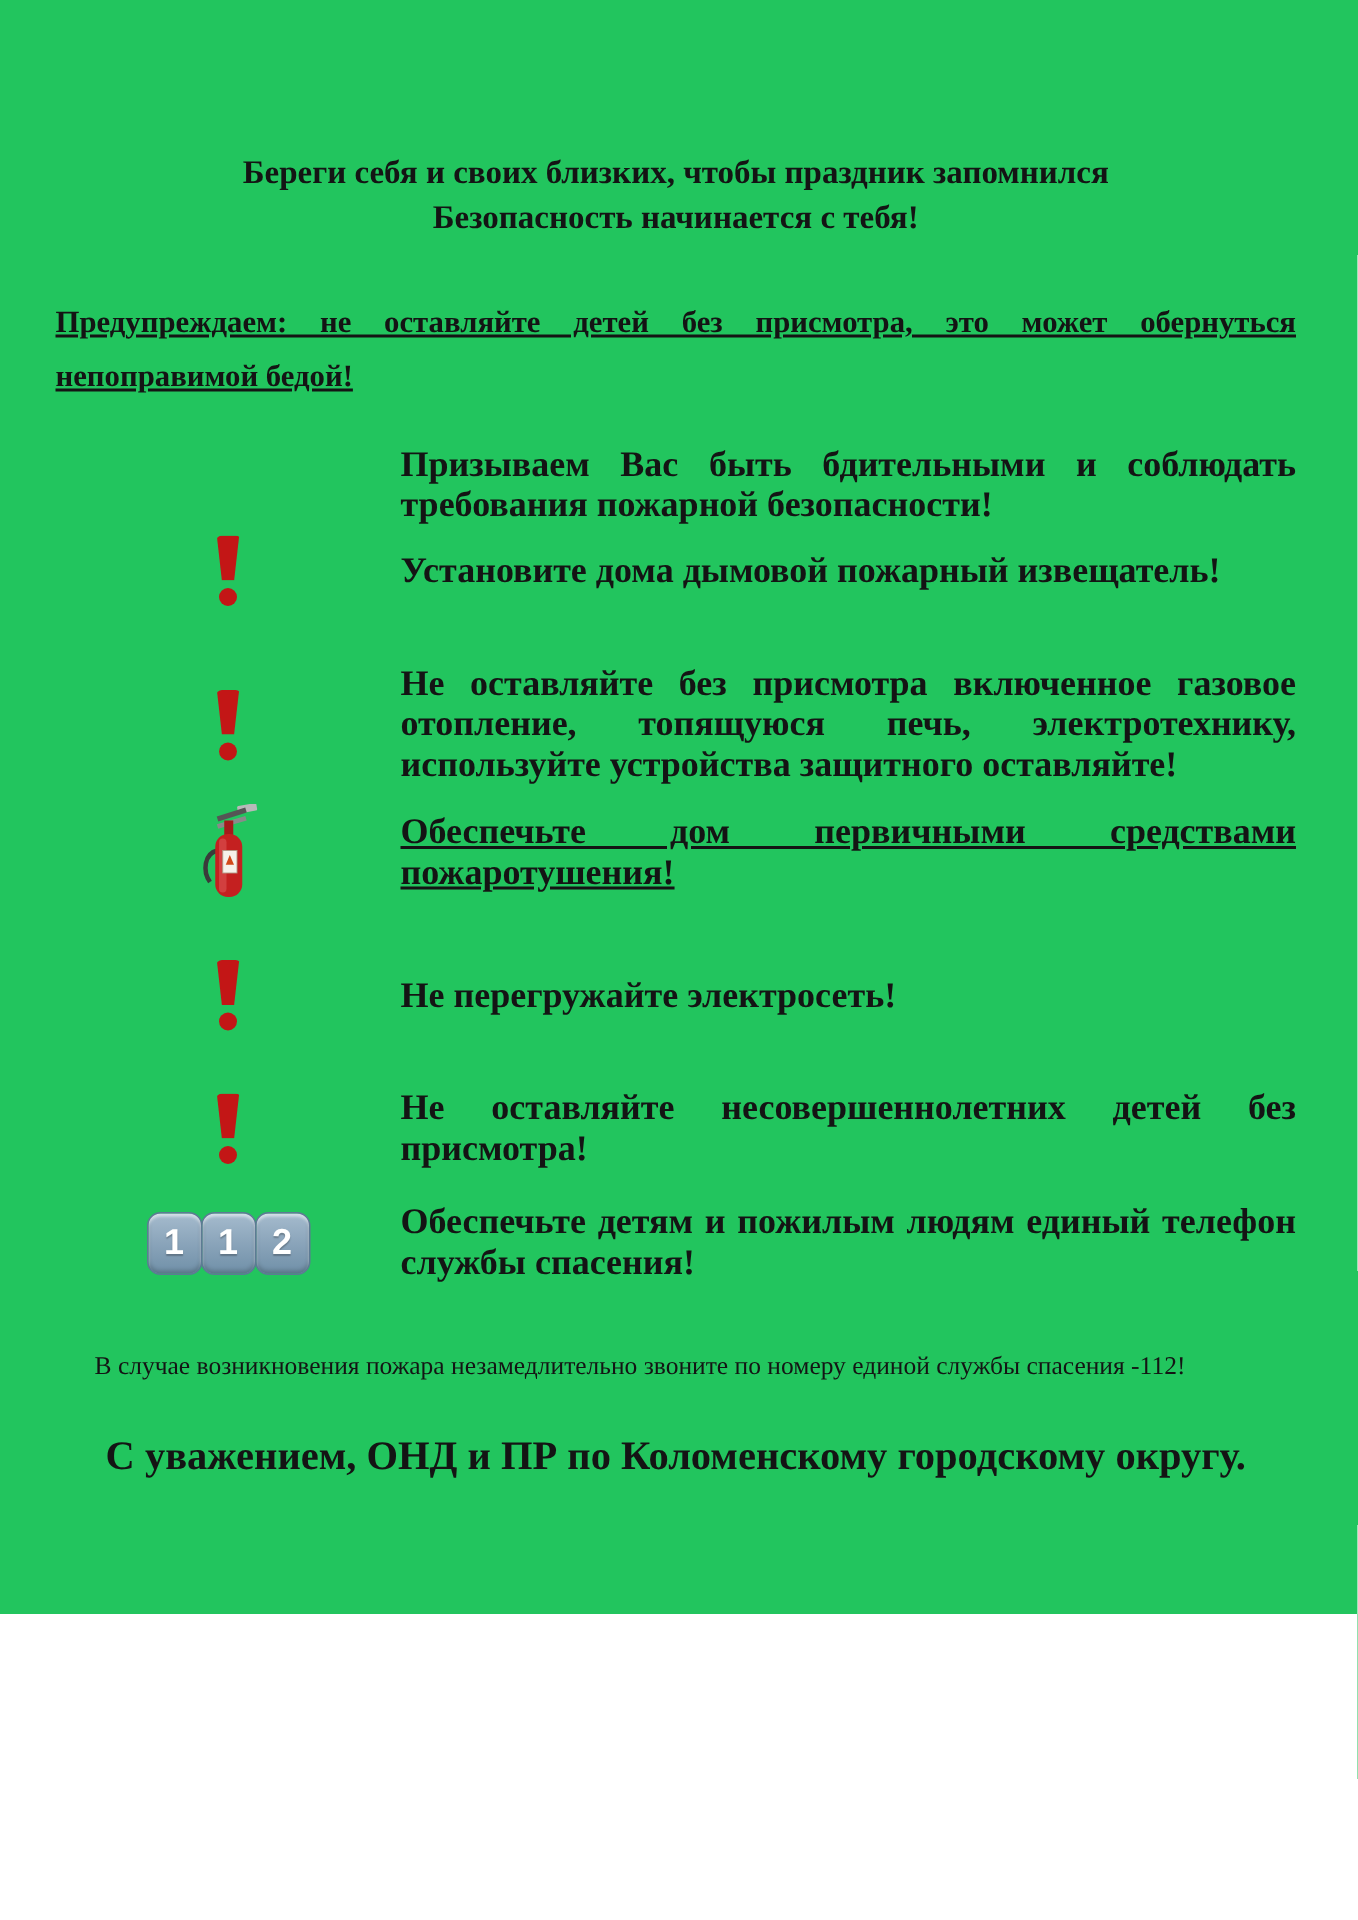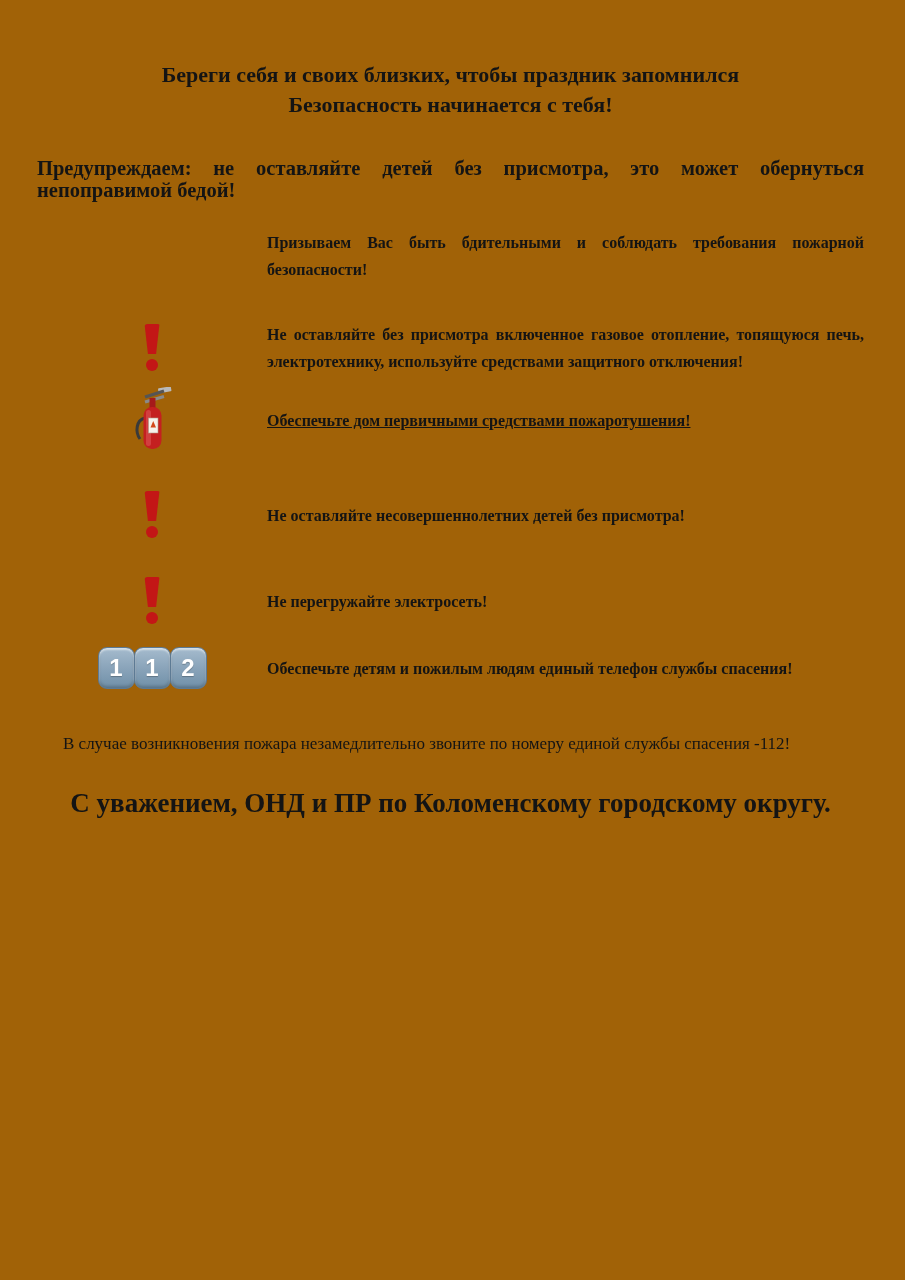--- a/index.html
+++ b/index.html
@@ -1,61 +1,62 @@
 <!DOCTYPE html>
 <html><head>
 <meta charset="utf-8">
 <style>
   html, body { margin: 0; padding: 0; background: #ffffff; }
   .page {
     position: relative;
     width: 905px;
-    height: 1280px;
+    height: 1076px;
     box-sizing: border-box;
-    background: #a16207;
+    background: #22c55e;
     font-family: "Liberation Serif", "DejaVu Serif", serif;
     color: #141414;
-    padding: 60px 41px 0 37px;
+    padding: 100px 41px 0 37px;
     overflow: hidden;
   }
   .title {
     margin: 0 auto;
     text-align: center;
     font-size: 22px;
     line-height: 30px;
     font-weight: bold;
   }
   .title-line { display: block; }
   .warning {
     margin: 37px 0 0 0;
     font-size: 20.5px;
-    line-height: 22px;
+    line-height: 36px;
     font-weight: bold;
     text-align: justify;
+    text-decoration: underline;
   }
   .items { margin-top: 28px; }
   .item {
     display: flex;
     align-items: center;
     margin-top: 38px;
   }
   .item.m-tight  { margin-top: 6px; }
   .item.m-small  { margin-top: 12px; text-decoration: underline; }
   .item.m-medium { margin-top: 22px; }
   .item.m-first  { margin-top: 0; }
   .icon-cell {
     flex: 0 0 230px;
     display: flex;
     justify-content: center;
     align-items: center;
     align-self: center;
   }
   .item-text {
     flex: 1;
-    font-size: 16px;
+    font-size: 24px;
     line-height: 27px;
     font-weight: bold;
     text-align: justify;
   }
   
   .bang { display: flex; flex-direction: column; align-items: center; height: 48px; }
   .bang-bar {
     width: 17px; height: 30px;
     background: #c31616;
     clip-path: polygon(6% 0, 94% 0, 74% 100%, 26% 100%);
@@ -110,29 +111,38 @@
 
   <p class="warning">Предупреждаем: не оставляйте детей без присмотра, это может обернуться непоправимой бедой!</p>
 
   <div class="items">
 
     <div class="item m-first">
       <div class="icon-cell"></div>
       <div class="item-text">Призываем Вас быть бдительными и соблюдать требования пожарной безопасности!</div>
     </div>
 
+    <div class="item m-tight">
+      <div class="icon-cell">
+        <span class="bang">
+          <span class="bang-bar"></span>
+          <span class="bang-dot"></span>
+        </span>
+      </div>
+      <div class="item-text">Установите дома дымовой пожарный извещатель!</div>
+    </div>
 
     <div class="item">
       <div class="icon-cell">
         <span class="bang">
           <span class="bang-bar"></span>
           <span class="bang-dot"></span>
         </span>
       </div>
-      <div class="item-text">Не оставляйте без присмотра включенное газовое отопление, топящуюся печь, электротехнику, используйте средствами защитного отключения!</div>
+      <div class="item-text">Не оставляйте без присмотра включенное газовое отопление, топящуюся печь, электротехнику, используйте устройства защитного оставляйте!</div>
     </div>
 
     <div class="item m-small">
       <div class="icon-cell">
         <svg width="42" height="66" viewBox="0 0 42 66">
           <path d="M14 31 C5 33 4 45 9 52" stroke="#3a3a3a" stroke-width="3" fill="none"></path>
           <rect x="27" y="1.5" width="13" height="5" rx="1" fill="#b9b9b9" transform="rotate(-10 27 2)"></rect>
           <path d="M14 10 L33 4" stroke="#555555" stroke-width="3.4" fill="none"></path>
           <path d="M14 15 L33 9.5" stroke="#8a8a8a" stroke-width="3.2" fill="none"></path>
           <rect x="18.5" y="11" width="6" height="10" fill="#a51a1a"></rect>
@@ -145,31 +155,31 @@
       <div class="item-text">Обеспечьте дом первичными средствами пожаротушения!</div>
     </div>
 
     <div class="item">
       <div class="icon-cell">
         <span class="bang">
           <span class="bang-bar"></span>
           <span class="bang-dot"></span>
         </span>
       </div>
-      <div class="item-text">Не оставляйте несовершеннолетних детей без присмотра!</div>
+      <div class="item-text">Не перегружайте электросеть!</div>
     </div>
 
     <div class="item">
       <div class="icon-cell">
         <span class="bang">
           <span class="bang-bar"></span>
           <span class="bang-dot"></span>
         </span>
       </div>
-      <div class="item-text">Не перегружайте электросеть!</div>
+      <div class="item-text">Не оставляйте несовершеннолетних детей без присмотра!</div>
     </div>
 
 
     <div class="item m-medium">
       <div class="icon-cell">
         <span class="keycaps">
           <span class="keycap">1</span>
           <span class="keycap">1</span>
           <span class="keycap">2</span>
         </span>

